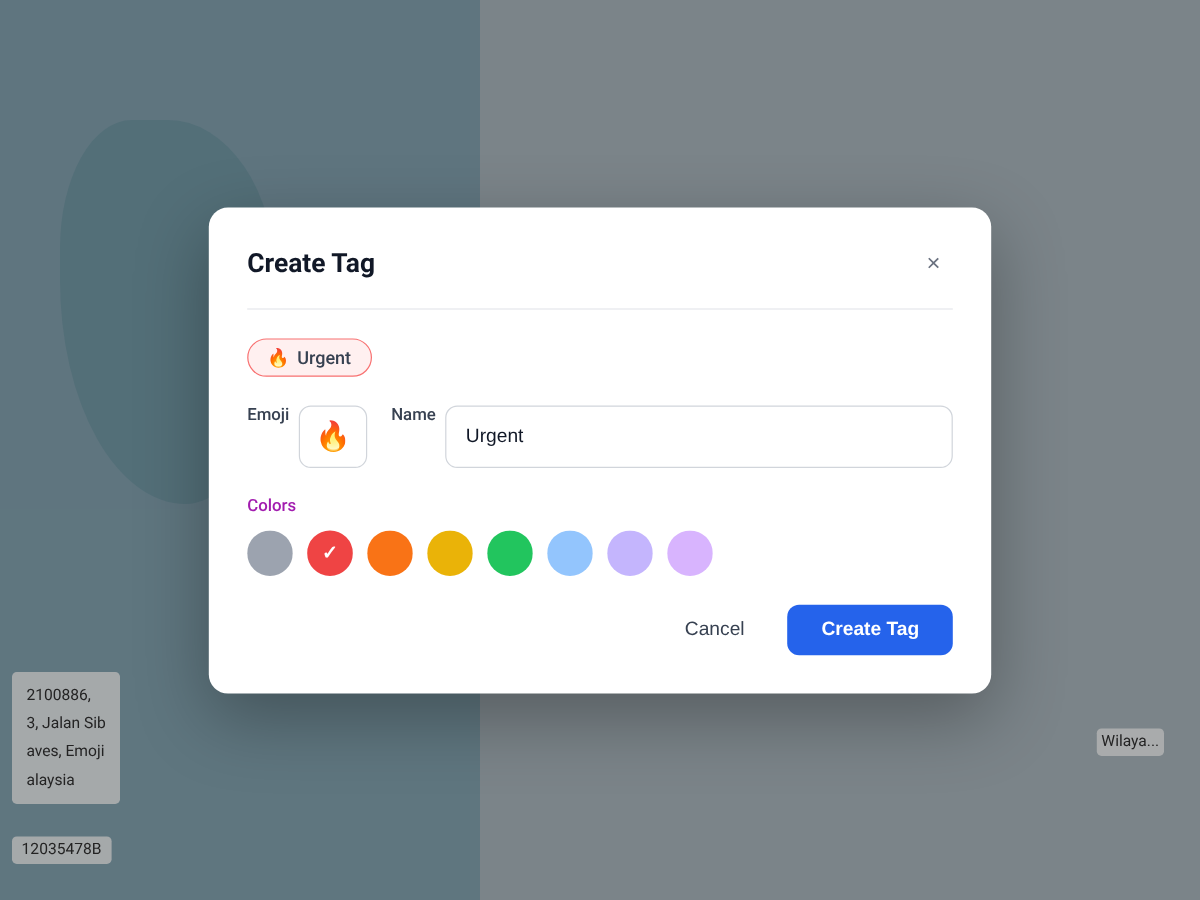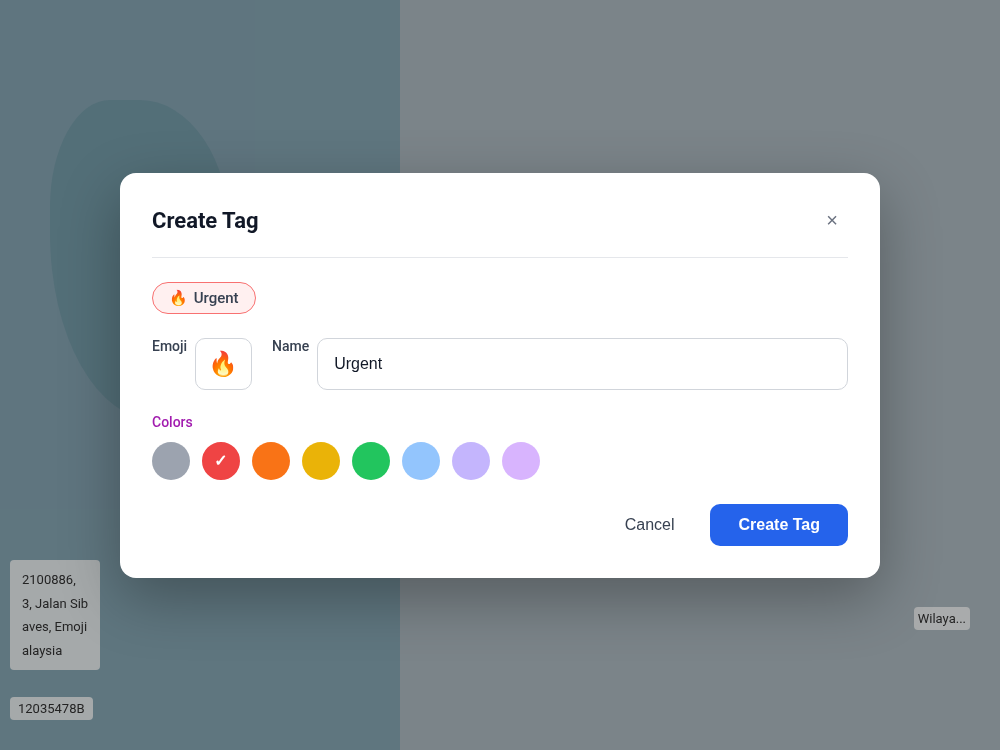--- a/index.html
+++ b/index.html
@@ -98,21 +98,21 @@
       height: 100%;
       background: rgba(0, 0, 0, 0.3);
       display: flex;
       align-items: center;
       justify-content: center;
     }
 
     .modal {
       background: #ffffff;
       border-radius: 16px;
-      width: 760px;
+      width: 652px;
       padding: 32px;
       position: relative;
       box-shadow: 0 20px 60px rgba(0,0,0,0.3);
     }
 
     .modal-header {
       display: flex;
       justify-content: space-between;
       align-items: center;
       margin-bottom: 24px;

